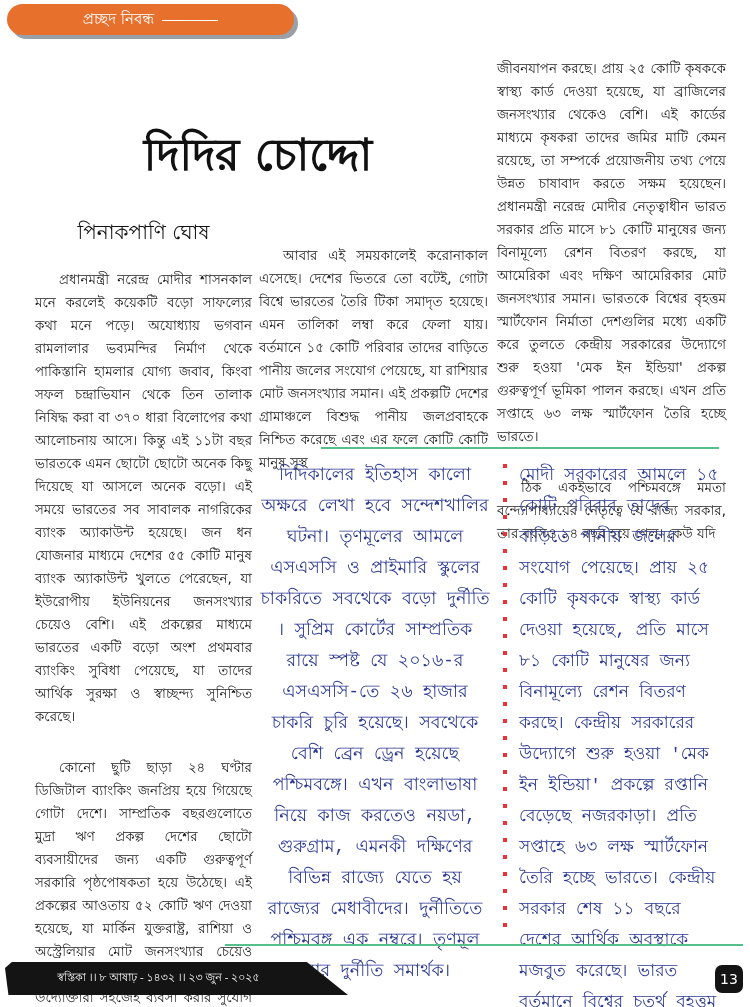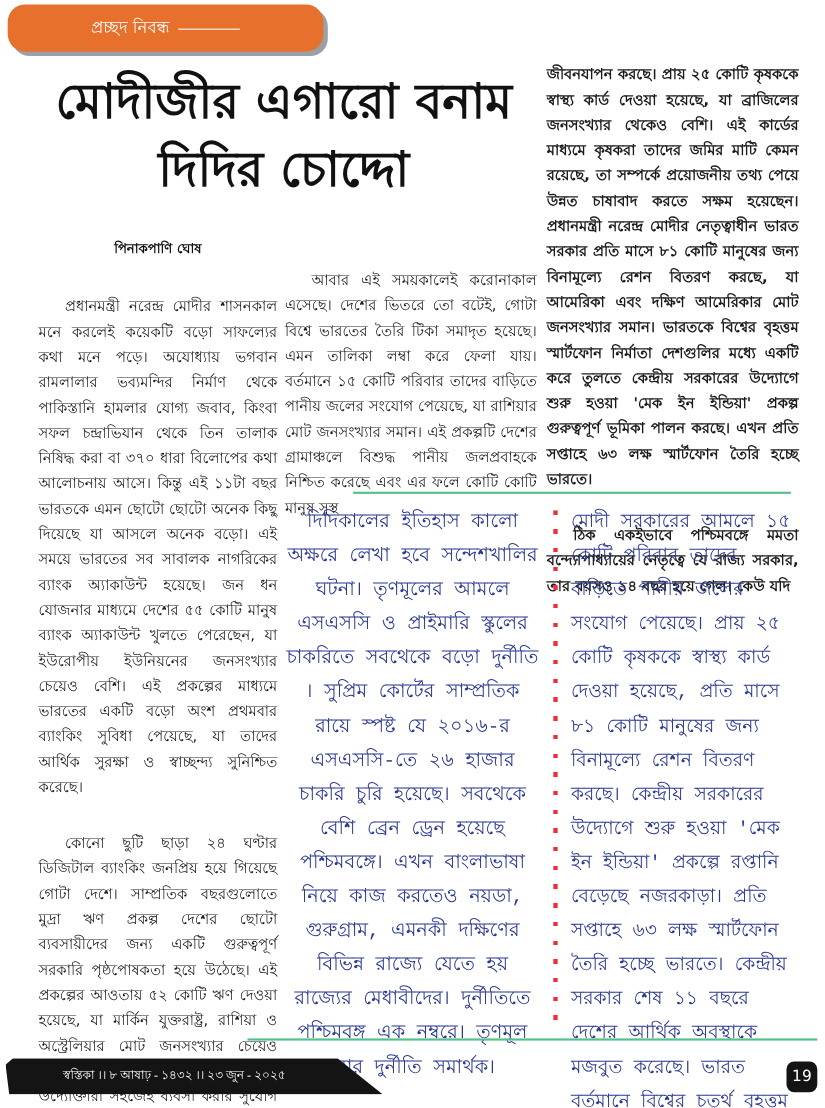--- a/index.html
+++ b/index.html
@@ -12,47 +12,47 @@
   }
   *{margin:0;padding:0;box-sizing:border-box;}
   html,body{background:#ffffff;}
   body{font-family:"Liberation Serif","DejaVu Sans",serif;}
   .page{
     position:relative;width:750px;height:1007px;margin:0 auto;
     background:#ffffff;overflow:hidden;color:var(--body-ink);
   }
   
   .tag{
-    position:absolute;left:7px;top:4px;width:287px;height:43px;
+    position:absolute;left:7px;top:4px;width:287px;height:31px;
     background:var(--accent-orange);border-radius:16px;
     box-shadow:4px 4px 0 #99a0a7;
     display:flex;align-items:center;justify-content:center;
   }
   .tag-label{color:#ffffff;font-size:15px;font-family:"DejaVu Sans",sans-serif;}
   .tag-line{display:inline-block;width:56px;height:0;border-top:1.5px solid #ffffff;margin-left:8px;margin-top:2px;}
   
   .title{
     position:absolute;left:26px;top:62px;width:464px;
     text-align:center;font-weight:bold;font-size:44px;line-height:1.42;
     color:#111;letter-spacing:0;font-family:"DejaVu Sans","Liberation Serif",sans-serif;
   }
   .author{
     position:absolute;left:35px;top:217px;width:217px;
-    text-align:center;font-weight:bold;font-size:12px;color:#111;
+    text-align:center;font-weight:normal;font-size:20px;color:#111;
     font-family:"DejaVu Sans",sans-serif;
   }
   
   .bodycol{
     position:absolute;font-size:13.4px;line-height:23px;text-align:justify;
     color:var(--body-ink);font-family:"DejaVu Sans",sans-serif;
   }
   .bodycol p.indent{text-indent:1.8em;margin-top:28px;}
   .col1{left:35px;top:240px;width:217px;height:695px;}
   .col2{left:259px;top:216px;width:229px;height:224px;}
-  .col3{left:497px;top:57px;width:229px;height:405px;font-weight:bold;}
+  .col3{left:497px;top:57px;width:229px;height:405px;}
   
   .hl-rule{position:absolute;height:2px;background:var(--rule-green);}
   .hl-rule-top{left:321px;top:447px;width:398px;}
   .hl-rule-bottom{left:225px;top:944px;width:518px;}
   .highlight{
     position:absolute;left:259px;top:460px;width:470px;height:480px;
     display:flex;flex-direction:row;align-items:stretch;
     color:var(--highlight-blue);font-family:Liberation Mono, monospace;
   }
   .hl-left{
@@ -85,21 +85,21 @@
 <body>
 
 <div class="page">
 
   <div class="tag">
     <span class="tag-label">প্রচ্ছদ নিবন্ধ</span>
     <span class="tag-line"></span>
   </div>
 
   <h1 class="title">
-    <span>মোদীজীর এগারো বনাম</span><br>
+    <br>
     <span>দিদির চোদ্দো</span>
   </h1>
 
   <div class="author">পিনাকপাণি ঘোষ</div>
 
   <div class="bodycol col1">
     <p class="indent">প্রধানমন্ত্রী নরেন্দ্র মোদীর শাসনকাল মনে করলেই কয়েকটি বড়ো সাফল্যের কথা মনে পড়ে। অযোধ্যায় ভগবান রামলালার ভব্যমন্দির নির্মাণ থেকে পাকিস্তানি হামলার যোগ্য জবাব, কিংবা সফল চন্দ্রাভিযান থেকে তিন তালাক নিষিদ্ধ করা বা ৩৭০ ধারা বিলোপের কথা আলোচনায় আসে। কিন্তু এই ১১টা বছর ভারতকে এমন ছোটো ছোটো অনেক কিছু দিয়েছে যা আসলে অনেক বড়ো। এই সময়ে ভারতের সব সাবালক নাগরিকের ব্যাংক অ্যাকাউন্ট হয়েছে। জন ধন যোজনার মাধ্যমে দেশের ৫৫ কোটি মানুষ ব্যাংক অ্যাকাউন্ট খুলতে পেরেছেন, যা ইউরোপীয় ইউনিয়নের জনসংখ্যার চেয়েও বেশি। এই প্রকল্পের মাধ্যমে ভারতের একটি বড়ো অংশ প্রথমবার ব্যাংকিং সুবিধা পেয়েছে, যা তাদের আর্থিক সুরক্ষা ও স্বাচ্ছন্দ্য সুনিশ্চিত করেছে।</p>
     <p class="indent">কোনো ছুটি ছাড়া ২৪ ঘণ্টার ডিজিটাল ব্যাংকিং জনপ্রিয় হয়ে গিয়েছে গোটা দেশে। সাম্প্রতিক বছরগুলোতে মুদ্রা ঋণ প্রকল্প দেশের ছোটো ব্যবসায়ীদের জন্য একটি গুরুত্বপূর্ণ সরকারি পৃষ্ঠপোষকতা হয়ে উঠেছে। এই প্রকল্পের আওতায় ৫২ কোটি ঋণ দেওয়া হয়েছে, যা মার্কিন যুক্তরাষ্ট্র, রাশিয়া ও অস্ট্রেলিয়ার মোট জনসংখ্যার চেয়েও বেশি। মুদ্রা ঋণের মাধ্যমে দেশের ক্ষুদ্র উদ্যোক্তারা সহজেই ব্যবসা করার সুযোগ পেয়েছেন এবং কর্মসংস্থানের সুযোগও সৃষ্টি হয়েছে। কেন্দ্রীয় অর্থ বাজেটের অঙ্গ হয়ে গিয়েছে রেল বাজেট। অতীতের সব রেকর্ড ভেঙে এগিয়ে চলেছে ভারতীয় রেল। এই সময়কালেই জিএসটি-র মতো পরোক্ষ কর সংস্কার বা যোজনা কমিশনের পরিবর্তে নীতি আয়োগ গঠনের মতো কাজও সম্পন্ন হয়েছে। 'আয়ুষ্মান ভারত'-এর মতো সরকারি স্বাস্থ্য বিমা প্রকল্প দেশজুড়ে বাস্তবায়িত হয়েছে। সফল</p>
   </div>
 
@@ -119,15 +119,15 @@
     <div class="hl-divider"></div>
     <div class="hl-right">মোদী সরকারের আমলে ১৫ কোটি পরিবার তাদের বাড়িতে পানীয় জলের সংযোগ পেয়েছে। প্রায় ২৫ কোটি কৃষককে স্বাস্থ্য কার্ড দেওয়া হয়েছে, প্রতি মাসে ৮১ কোটি মানুষের জন্য বিনামূল্যে রেশন বিতরণ করছে। কেন্দ্রীয় সরকারের উদ্যোগে শুরু হওয়া 'মেক ইন ইন্ডিয়া' প্রকল্পে রপ্তানি বেড়েছে নজরকাড়া। প্রতি সপ্তাহে ৬৩ লক্ষ স্মার্টফোন তৈরি হচ্ছে ভারতে।  কেন্দ্রীয় সরকার শেষ ১১ বছরে দেশের আর্থিক অবস্থাকে মজবুত করেছে। ভারত বর্তমানে বিশ্বের চতুর্থ বৃহত্তম অর্থনীতি।</div>
   </div>
 
   <div class="hl-rule hl-rule-bottom"></div>
 
   <div class="footer-banner">
     <span>স্বস্তিকা ।।  ৮ আষাঢ়  - ১৪৩২ ।। ২৩ জুন  - ২০২৫</span>
   </div>
 
-  <div class="page-number">19</div>
+  <div class="page-number">13</div>
 
 </div>
 
 </body></html>

